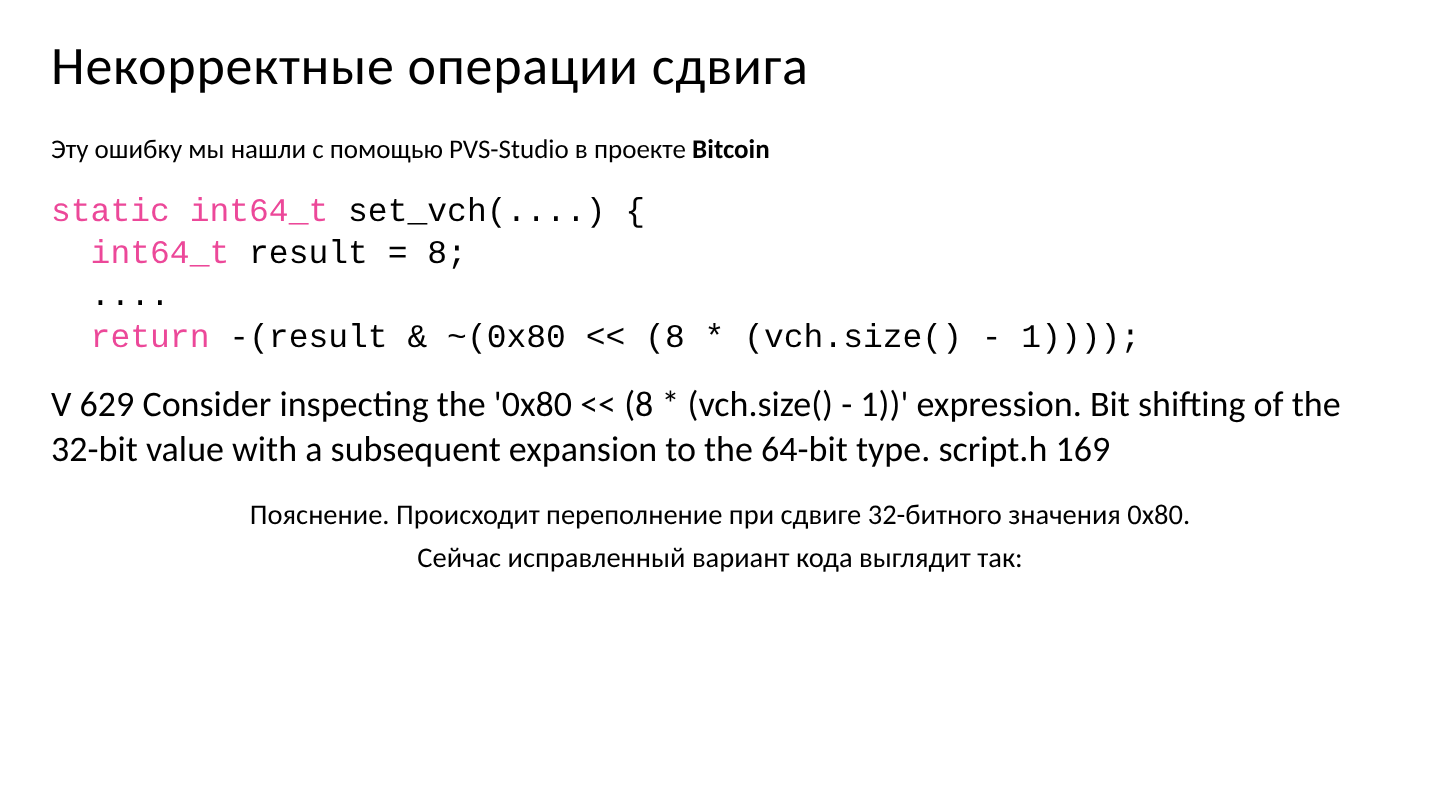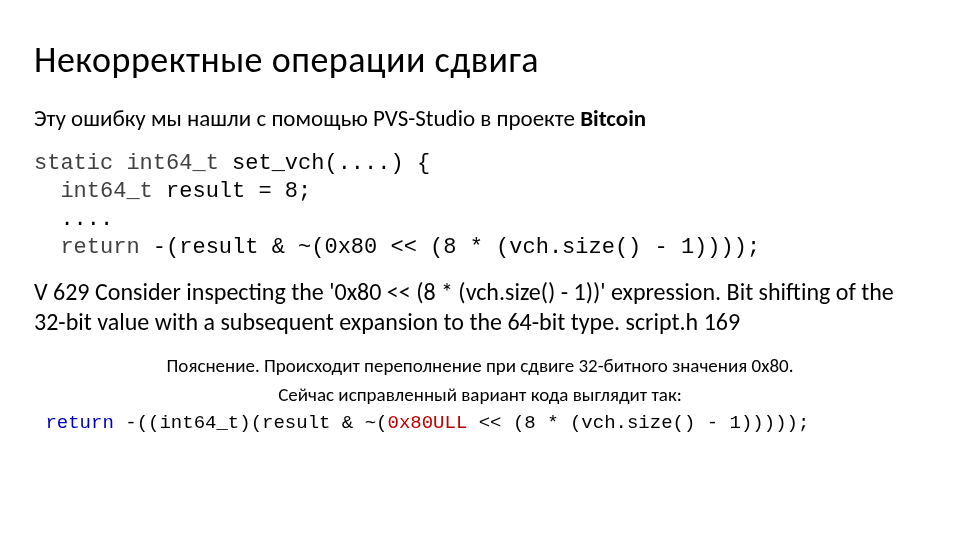--- a/index.html
+++ b/index.html
@@ -11,37 +11,37 @@
     font-family: Calibri, "Segoe UI", Arial, sans-serif;
     color: #000;
     box-sizing: border-box;
   }
   .slide {
     padding: 22px 34px 10px 34px;
   }
   .title {
     font-size: 36px;
     font-weight: 400;
-    margin: 16px 0 22px 0;
+    margin: 0 0 22px 0;
     letter-spacing: 0.5px;
   }
   .subtitle {
-    font-size: 23px;
+    font-size: 18px;
     color: #000;
     margin: 0 0 18px 0;
   }
   .subtitle .bold { font-weight: 700; }
   .code {
     font-family: Consolas, "Courier New", monospace;
     font-size: 22px;
     line-height: 1.28;
     white-space: pre;
     margin: 0 0 14px 0;
   }
-  .code .kw { color: #404040; font-family: Liberation Mono, monospace; }
+  .code .kw { color: #ec4899; font-family: Liberation Mono, monospace; }
   .diag {
     font-size: 24px;
     line-height: 1.28;
     margin: 0 0 16px 0;
   }
   .expl {
     font-size: 19px;
     line-height: 1.3;
     margin: 0 0 4px 0;
     text-align: center;
@@ -68,15 +68,14 @@
   <div class="code"><span class="kw">static</span> <span class="kw">int64_t</span><span> set_vch(....) {</span>
   <span class="kw">int64_t</span><span> result = 8;</span>
 <span>  ....</span>
   <span class="kw">return</span><span> -(result &amp; ~(0x80 &lt;&lt; (8 * (vch.size() - 1))));</span></div>
 
   <p class="diag">V 629 Consider inspecting the '0x80 &lt;&lt; (8 * (vch.size() - 1))' expression. Bit shifting of the 32-bit value with a subsequent expansion to the 64-bit type. script.h 169</p>
 
   <p class="expl">Пояснение. Происходит переполнение при сдвиге 32-битного значения 0x80.</p>
   <p class="expl">Сейчас исправленный вариант кода выглядит так:</p>
 
-  <div class="fixcode"> <span class="kw">return</span><span> -((int64_t)(result &amp; ~(</span><span class="hl">0x80ULL</span><span> &lt;&lt; (8 * (vch.size() - 1)))));</span></div>
 
 </div>
 
 </body></html>

